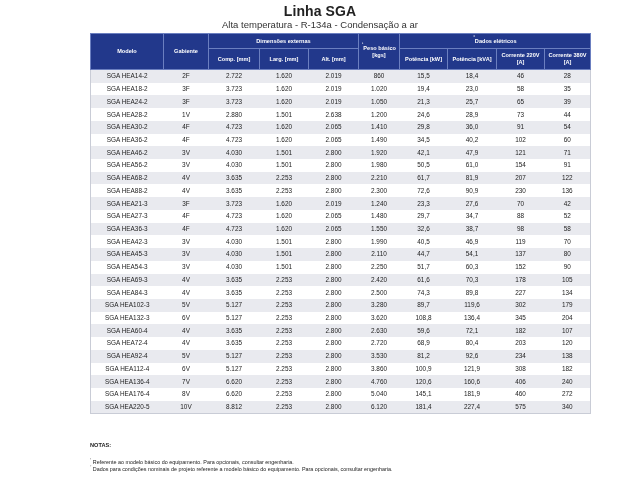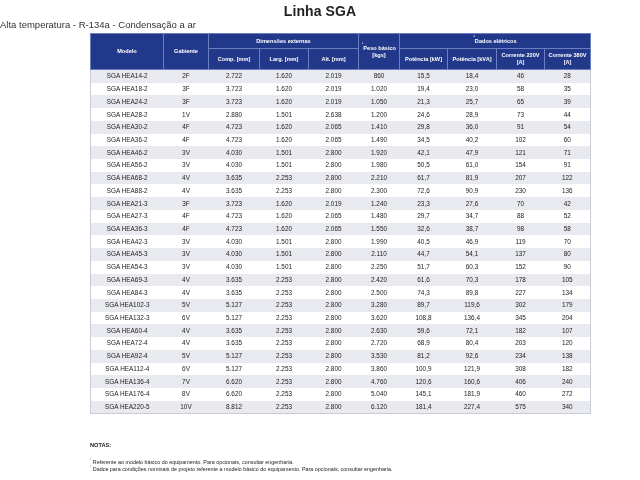--- a/index.html
+++ b/index.html
@@ -1,18 +1,18 @@
 <!DOCTYPE html>
 <html><head>
 <meta charset="utf-8">
 <style>
   html, body { margin:0; padding:0; background:#ffffff; }
   body { width:640px; height:480px; position:relative; overflow:hidden; font-family:"Liberation Sans", "DejaVu Sans", sans-serif; color:#1a1a1a; }
   .title { position:absolute; left:0; width:640px; top:3px; text-align:center; font-size:14px; font-weight:bold; color:#222; letter-spacing:0.1px; }
-  .subtitle { position:absolute; left:0; width:640px; top:19px; font-size:9.5px; color:#333; }
+  .subtitle { position:absolute; left:0; width:640px; top:19px; text-align:center; font-size:9.5px; color:#333; }
   table.spec { position:absolute; left:90px; top:33px; width:500px; border-collapse:collapse; table-layout:fixed; border:1px solid #c9ccd6; }
   table.spec th { background:#22388b; color:#ffffff; font-weight:bold; font-size:5.6px; text-align:center; vertical-align:middle; border:1px solid #6b7fc0; padding:0; line-height:7px; }
   table.spec thead tr.h1 th { height:14px; }
   table.spec thead tr.h2 th { height:20px; }
   table.spec td { font-size:6.4px; text-align:center; height:12.72px; padding:0; line-height:12px; color:#1c1c1c; white-space:nowrap; }
   table.spec tbody tr:nth-child(odd) td { background:#e9eaef; }
   table.spec tbody tr:nth-child(even) td { background:#ffffff; }
   .notes { position:absolute; left:90px; top:442px; font-size:5.6px; font-weight:bold; color:#222; }
   .fn { position:absolute; left:90px; font-size:5.4px; color:#222; white-space:nowrap; }
   .fn1 { top:459px; }

